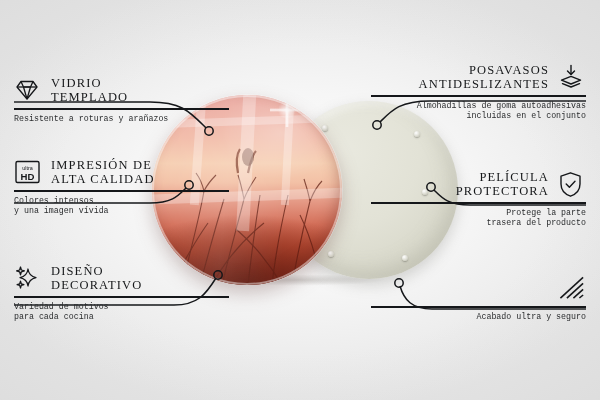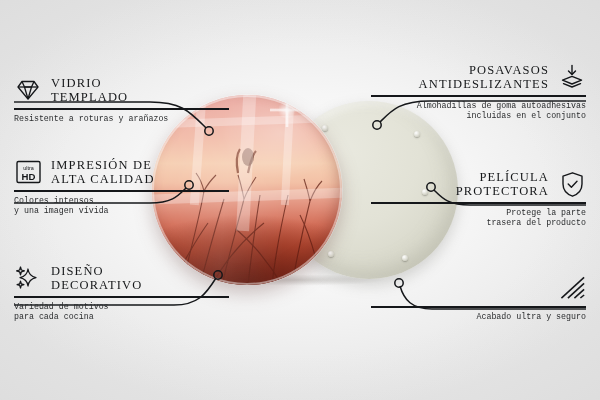--- a/index.html
+++ b/index.html
@@ -65,21 +65,21 @@
   .disc-edge{position:absolute;inset:0;border-radius:50%;
     box-shadow:inset 0 0 0 2px rgba(255,255,255,.45), inset -4px -6px 14px rgba(110,40,30,.35);}
   .shadow-ground{position:absolute;left:172px;top:272px;width:250px;height:16px;border-radius:50%;
     background:radial-gradient(ellipse 50% 50% at 50% 50%, rgba(120,115,110,.30) 0%, rgba(120,115,110,0) 72%);}
 
   
   .feat{position:absolute;width:215px;}
   .feat .row{display:flex;align-items:center;gap:9px;}
   .feat.left .row{justify-content:flex-start;}
   .feat.right .row{justify-content:flex-end;margin-top:7px;}
-  .icon{width:28px;height:28px;flex:0 0 28px;display:flex;align-items:center;justify-content:center;}
+  .icon{width:28px;height:28px;flex:0 0 28px;display:flex;align-items:center;justify-content:flex-start;}
   .icon svg{display:block;}
   .title{
     font-family:"Liberation Serif", serif;
     font-size:12.5px;letter-spacing:1.15px;line-height:14px;
     color:#16181a;font-weight:400;text-transform:uppercase;
     white-space:pre-line;
   }
   .feat.right .title{text-align:right;}
   .rule{height:1.6px;background:#15171a;margin-top:4px;width:100%;}
   .desc{

